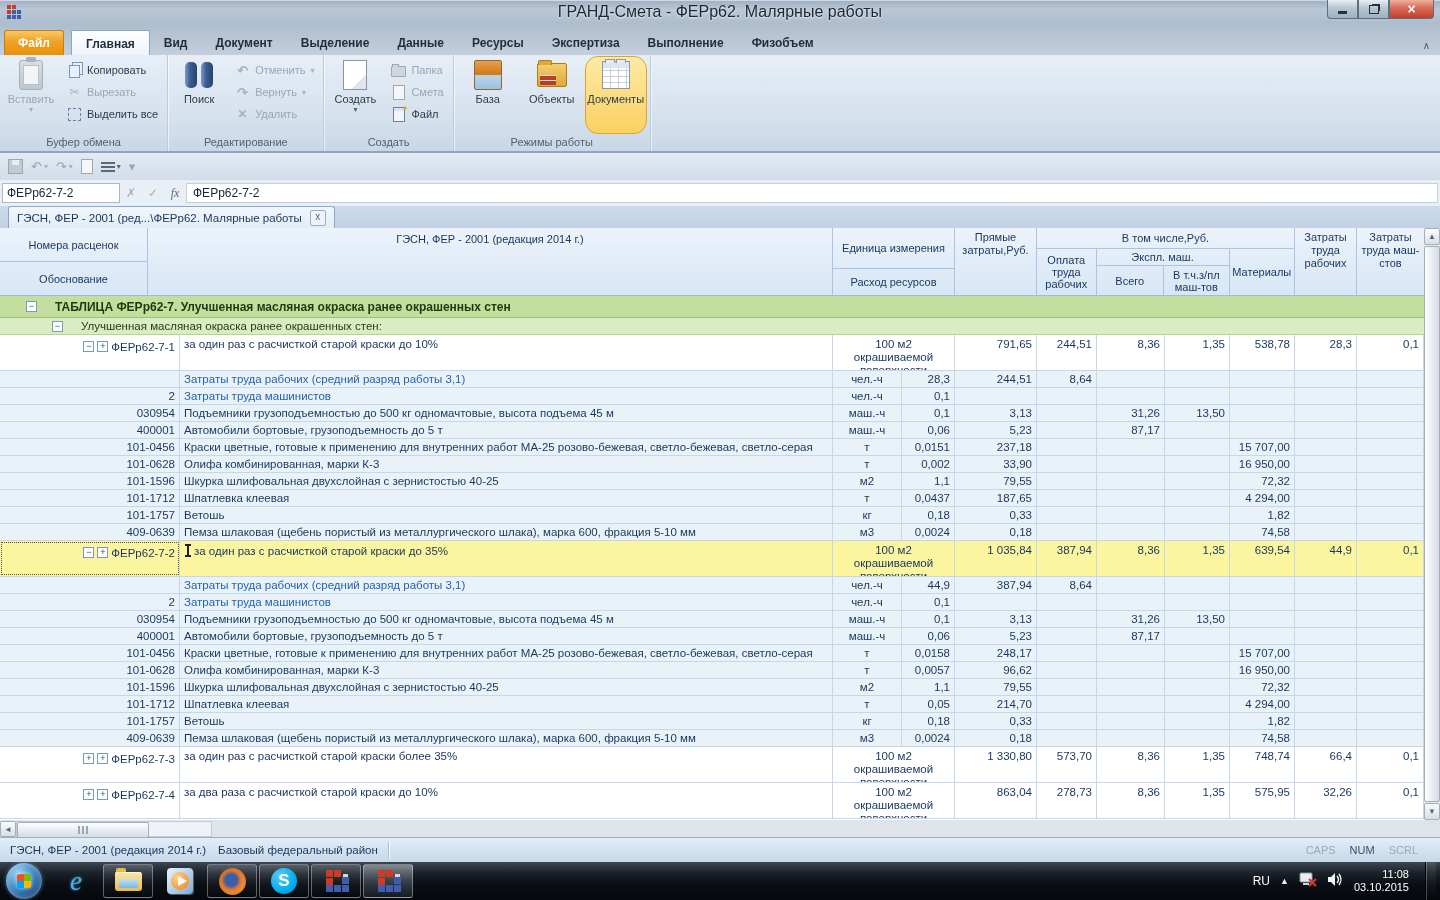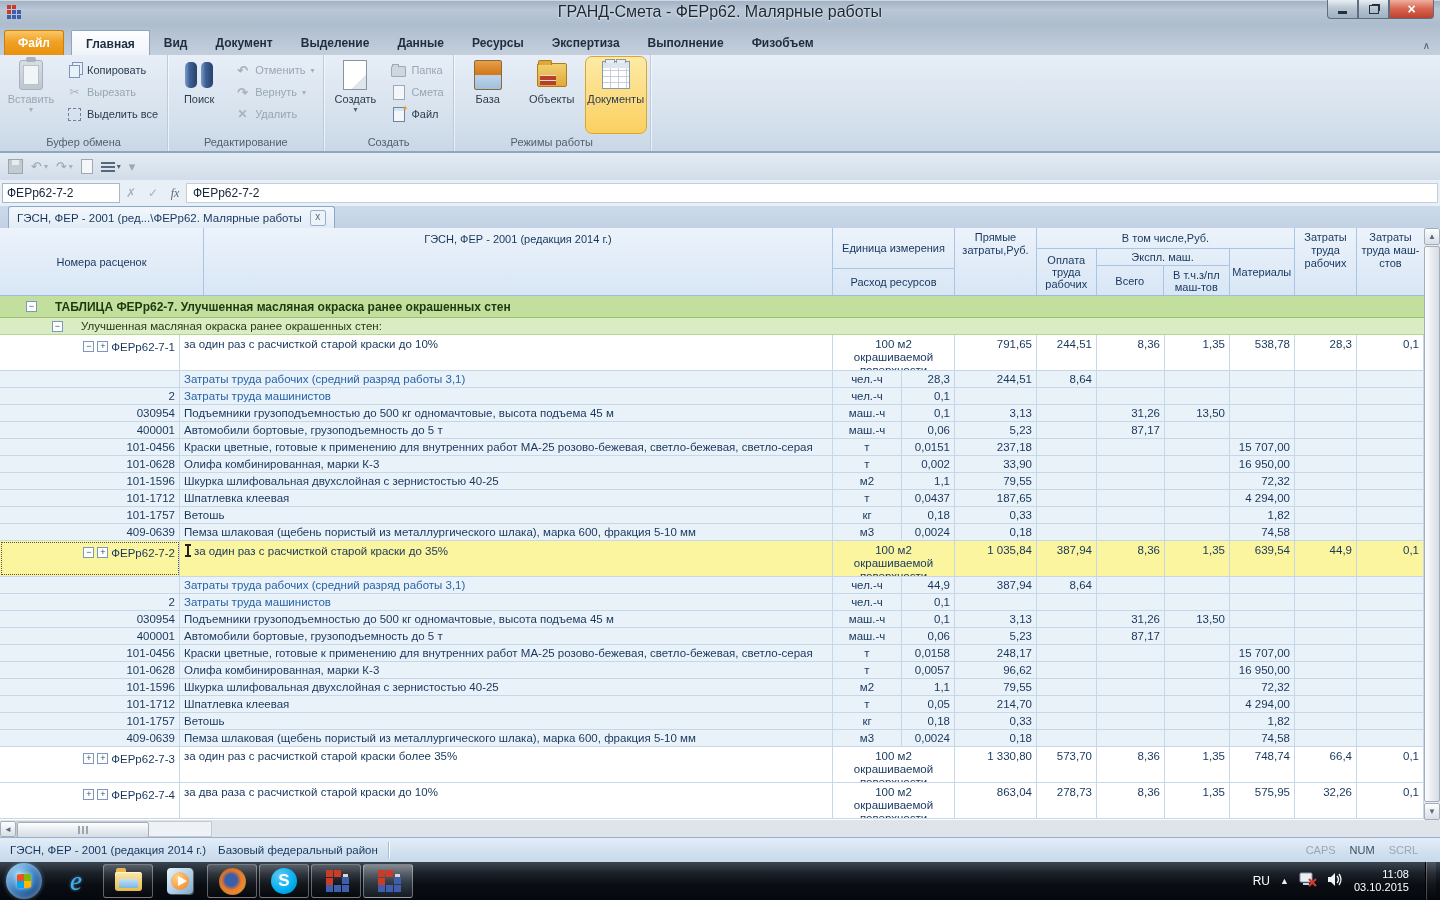--- a/index.html
+++ b/index.html
@@ -60,21 +60,21 @@
   .ic-objects{width:28px;height:22px;margin:4px auto 0;background:linear-gradient(#f2cf6e,#e0a83a);border:1px solid #b07c1a;border-radius:2px;position:relative;}
   .ic-objects::before{content:"";position:absolute;top:-4px;left:0;width:12px;height:4px;background:#e0a83a;border:1px solid #b07c1a;border-bottom:none;border-radius:2px 2px 0 0;}
   .ic-objects::after{content:"";position:absolute;left:2px;bottom:1px;width:16px;height:10px;
     background:repeating-linear-gradient(0deg,#b8402a 0 4px,#e8ddd0 4px 5px),repeating-linear-gradient(90deg,rgba(255,255,255,.0) 0 7px,rgba(232,221,208,.9) 7px 8px);}
   .ic-docs{width:26px;height:26px;margin:2px auto;background:#fff;border:1px solid #8899aa;position:relative;
     background-image:linear-gradient(#dde5ee 0 6px,transparent 6px),repeating-linear-gradient(0deg,transparent 0 5px,#c4cfdb 5px 6px),repeating-linear-gradient(90deg,transparent 0 7px,#c4cfdb 7px 8px);}
   .ic-docs::before{content:"";position:absolute;top:-3px;left:2px;width:8px;height:3px;background:#e8edf3;border:1px solid #8899aa;border-bottom:none;}
   .ic-docs::after{content:"";position:absolute;top:-3px;left:13px;width:8px;height:3px;background:#e8edf3;border:1px solid #8899aa;border-bottom:none;}
   .modebtn{width:62px;}
   .modebtn.active{background:linear-gradient(#fdeaa6,#fbd express);}
-  .modebtn.active{background:linear-gradient(#fdeaa6,#fbd060);border:1px solid #dca72e;border-radius:7px;padding-top:2px;}
+  .modebtn.active{background:linear-gradient(#fdeaa6,#fbd060);border:1px solid #dca72e;border-radius:13px;padding-top:2px;}
   
   .sicon{width:15px;height:15px;display:inline-flex;align-items:center;justify-content:center;font-size:12px;flex:0 0 15px;position:relative;}
   .ic-copy{background:#eaf0f8;border:1px solid #7a95c0;width:9px;height:11px;box-shadow:3px -3px 0 -1px #eaf0f8,3px -3px 0 0 #7a95c0;margin-top:3px;}
   .ic-cut{color:#a8b2bc;}
   .ic-selall{width:11px;height:11px;border:1px dashed #6a83a8;}
   .ic-undo,.ic-redo{color:#a8b2bc;font-size:13px;font-weight:bold;}
   .ic-del{color:#a8b2bc;font-weight:bold;}
   .ic-folder{width:13px;height:9px;background:#cfd6de;border:1px solid #a0a8b2;border-radius:1px;margin-top:3px;position:relative;}
   .ic-folder::before{content:"";position:absolute;top:-3px;left:0;width:5px;height:2px;background:#cfd6de;border:1px solid #a0a8b2;border-bottom:none;}
   .ic-page{width:10px;height:13px;background:#f4f6f9;border:1px solid #a0a8b2;}
@@ -105,21 +105,21 @@
     font-size:10px;line-height:12px;text-align:center;}
 
   
   .grid{position:absolute;top:228px;left:0;right:0;bottom:62px;background:#dfe4ea;}
   .thead{position:absolute;top:0;left:0;width:1424px;height:68px;display:flex;box-sizing:border-box;
     background:linear-gradient(#ecf3fb,#d8e6f5);border-bottom:1px solid #9dbcdc;font-size:11px;color:#17365d;}
   .hc{border-right:1px solid #a8c6e4;display:flex;flex-direction:column;box-sizing:border-box;text-align:center;}
   .hcell{display:flex;align-items:center;justify-content:center;padding:0 2px;line-height:12px;}
   .bt{border-top:1px solid #a8c6e4;}
   .hrow{display:flex;flex:1;}
-  .w180{width:204px;} .flex1{flex:1;} .w122{width:122px;} .w82{width:82px;} .w258{width:258px;display:flex;flex-direction:column;}
+  .w180{width:148px;} .flex1{flex:1;} .w122{width:122px;} .w82{width:82px;} .w258{width:258px;display:flex;flex-direction:column;}
   .w60{width:60px;} .w133{width:133px;display:flex;flex-direction:column;} .w68{width:68px;} .w65{width:65px;} .w62{width:62px;} .w67{width:67px;align-items:flex-end;}
   .hhalf{flex:1;display:flex;align-items:center;justify-content:center;}
   .h22{height:22px;display:flex;align-items:center;justify-content:center;}
   .h46{flex:1;display:flex;align-items:flex-start;justify-content:center;padding-top:3px;}
   .h40{height:40px;display:flex;align-items:center;justify-content:center;line-height:13px;}
   .h28{flex:1;display:flex;align-items:center;justify-content:center;}
   .h20{height:20px;display:flex;align-items:center;justify-content:center;}
   .h16{height:16px;display:flex;align-items:center;justify-content:center;}
   .nbr{border-right:none;}
   .hc2{border-right:1px solid #a8c6e4;box-sizing:border-box;display:flex;align-items:center;justify-content:center;line-height:12px;text-align:center;}
@@ -399,20 +399,21 @@
     <div class="doctab">
       <span>ГЭСН, ФЕР - 2001 (ред...\ФЕРр62. Малярные работы</span>
       <span class="dclose">x</span>
     </div>
   </div>
 
   <div class="grid">
     <div class="thead">
       <div class="hc w180">
         <div class="hhalf hcell">Номера расценок</div>
+        <div class="hhalf hcell bt">Обоснование</div>
       </div>
       <div class="hc flex1">
         <div class="h22">ГЭСН, ФЕР - 2001 (редакция 2014 г.)</div>
       </div>
       <div class="hc w122">
         <div class="h40">Единица измерения</div>
         <div class="h28 bt">Расход ресурсов</div>
       </div>
       <div class="hc w82">
           <div class="hcell topal" style="flex:1;justify-content:center;">Прямые затраты,Руб.</div>

